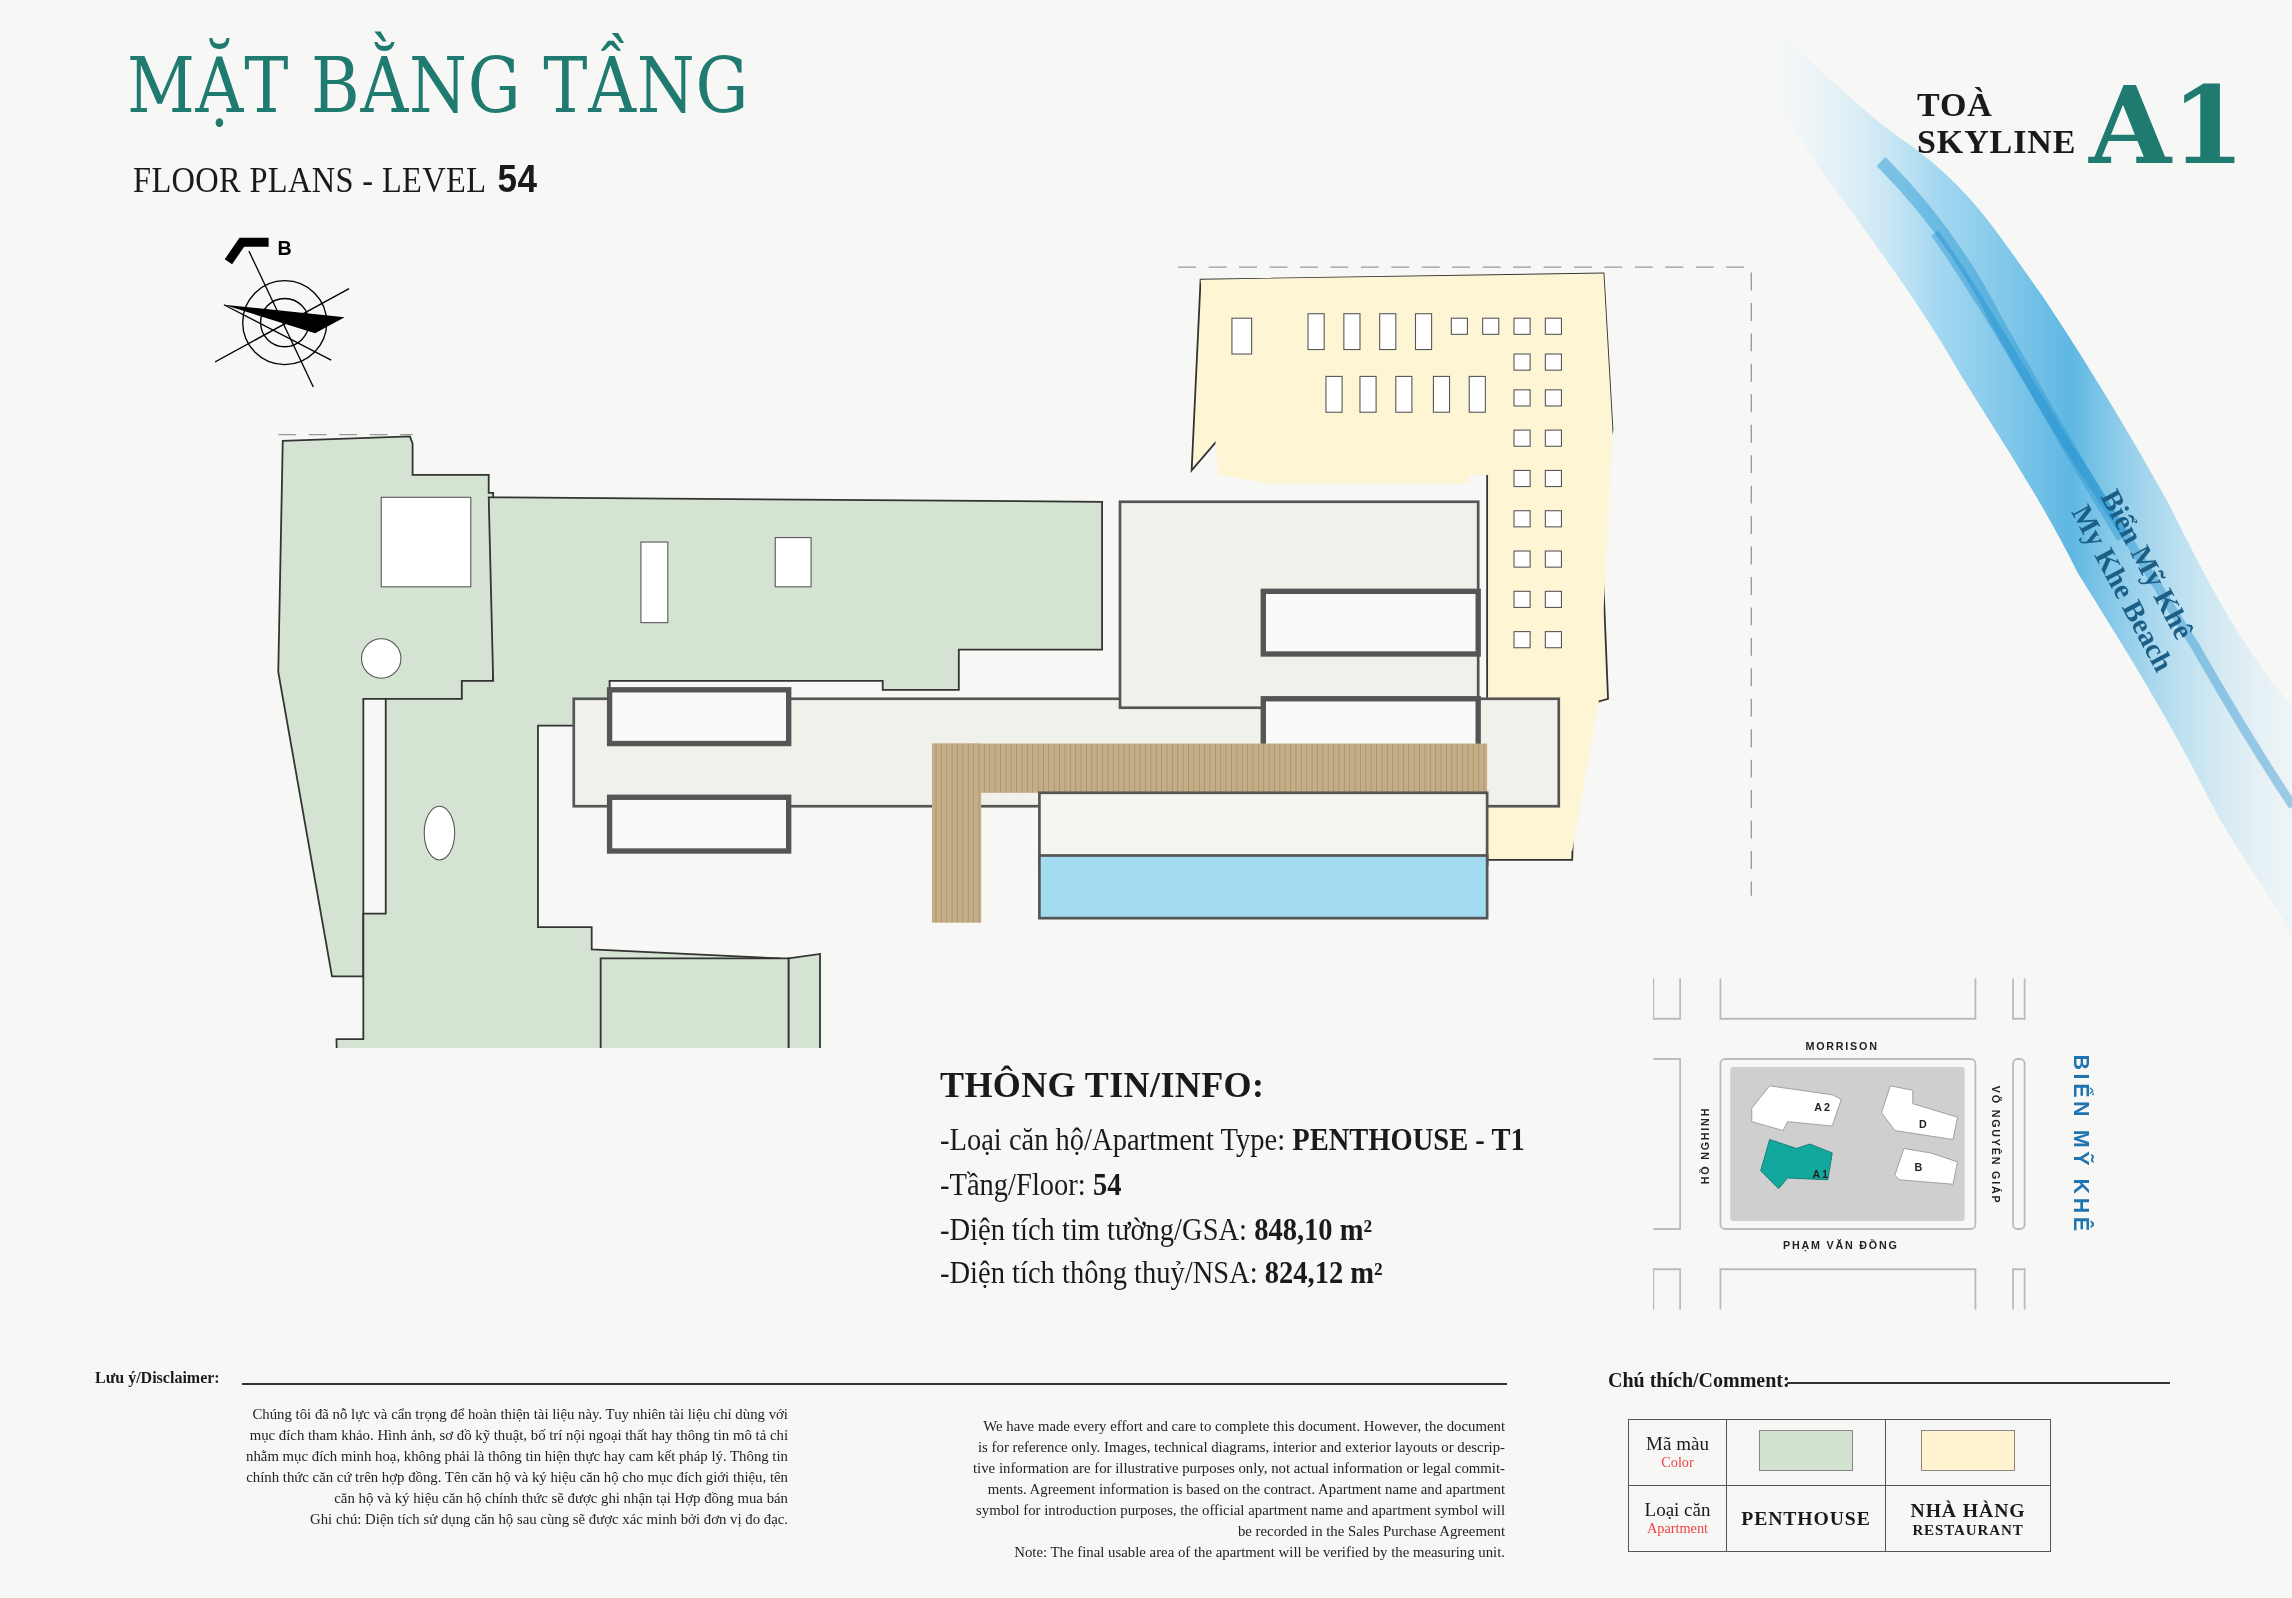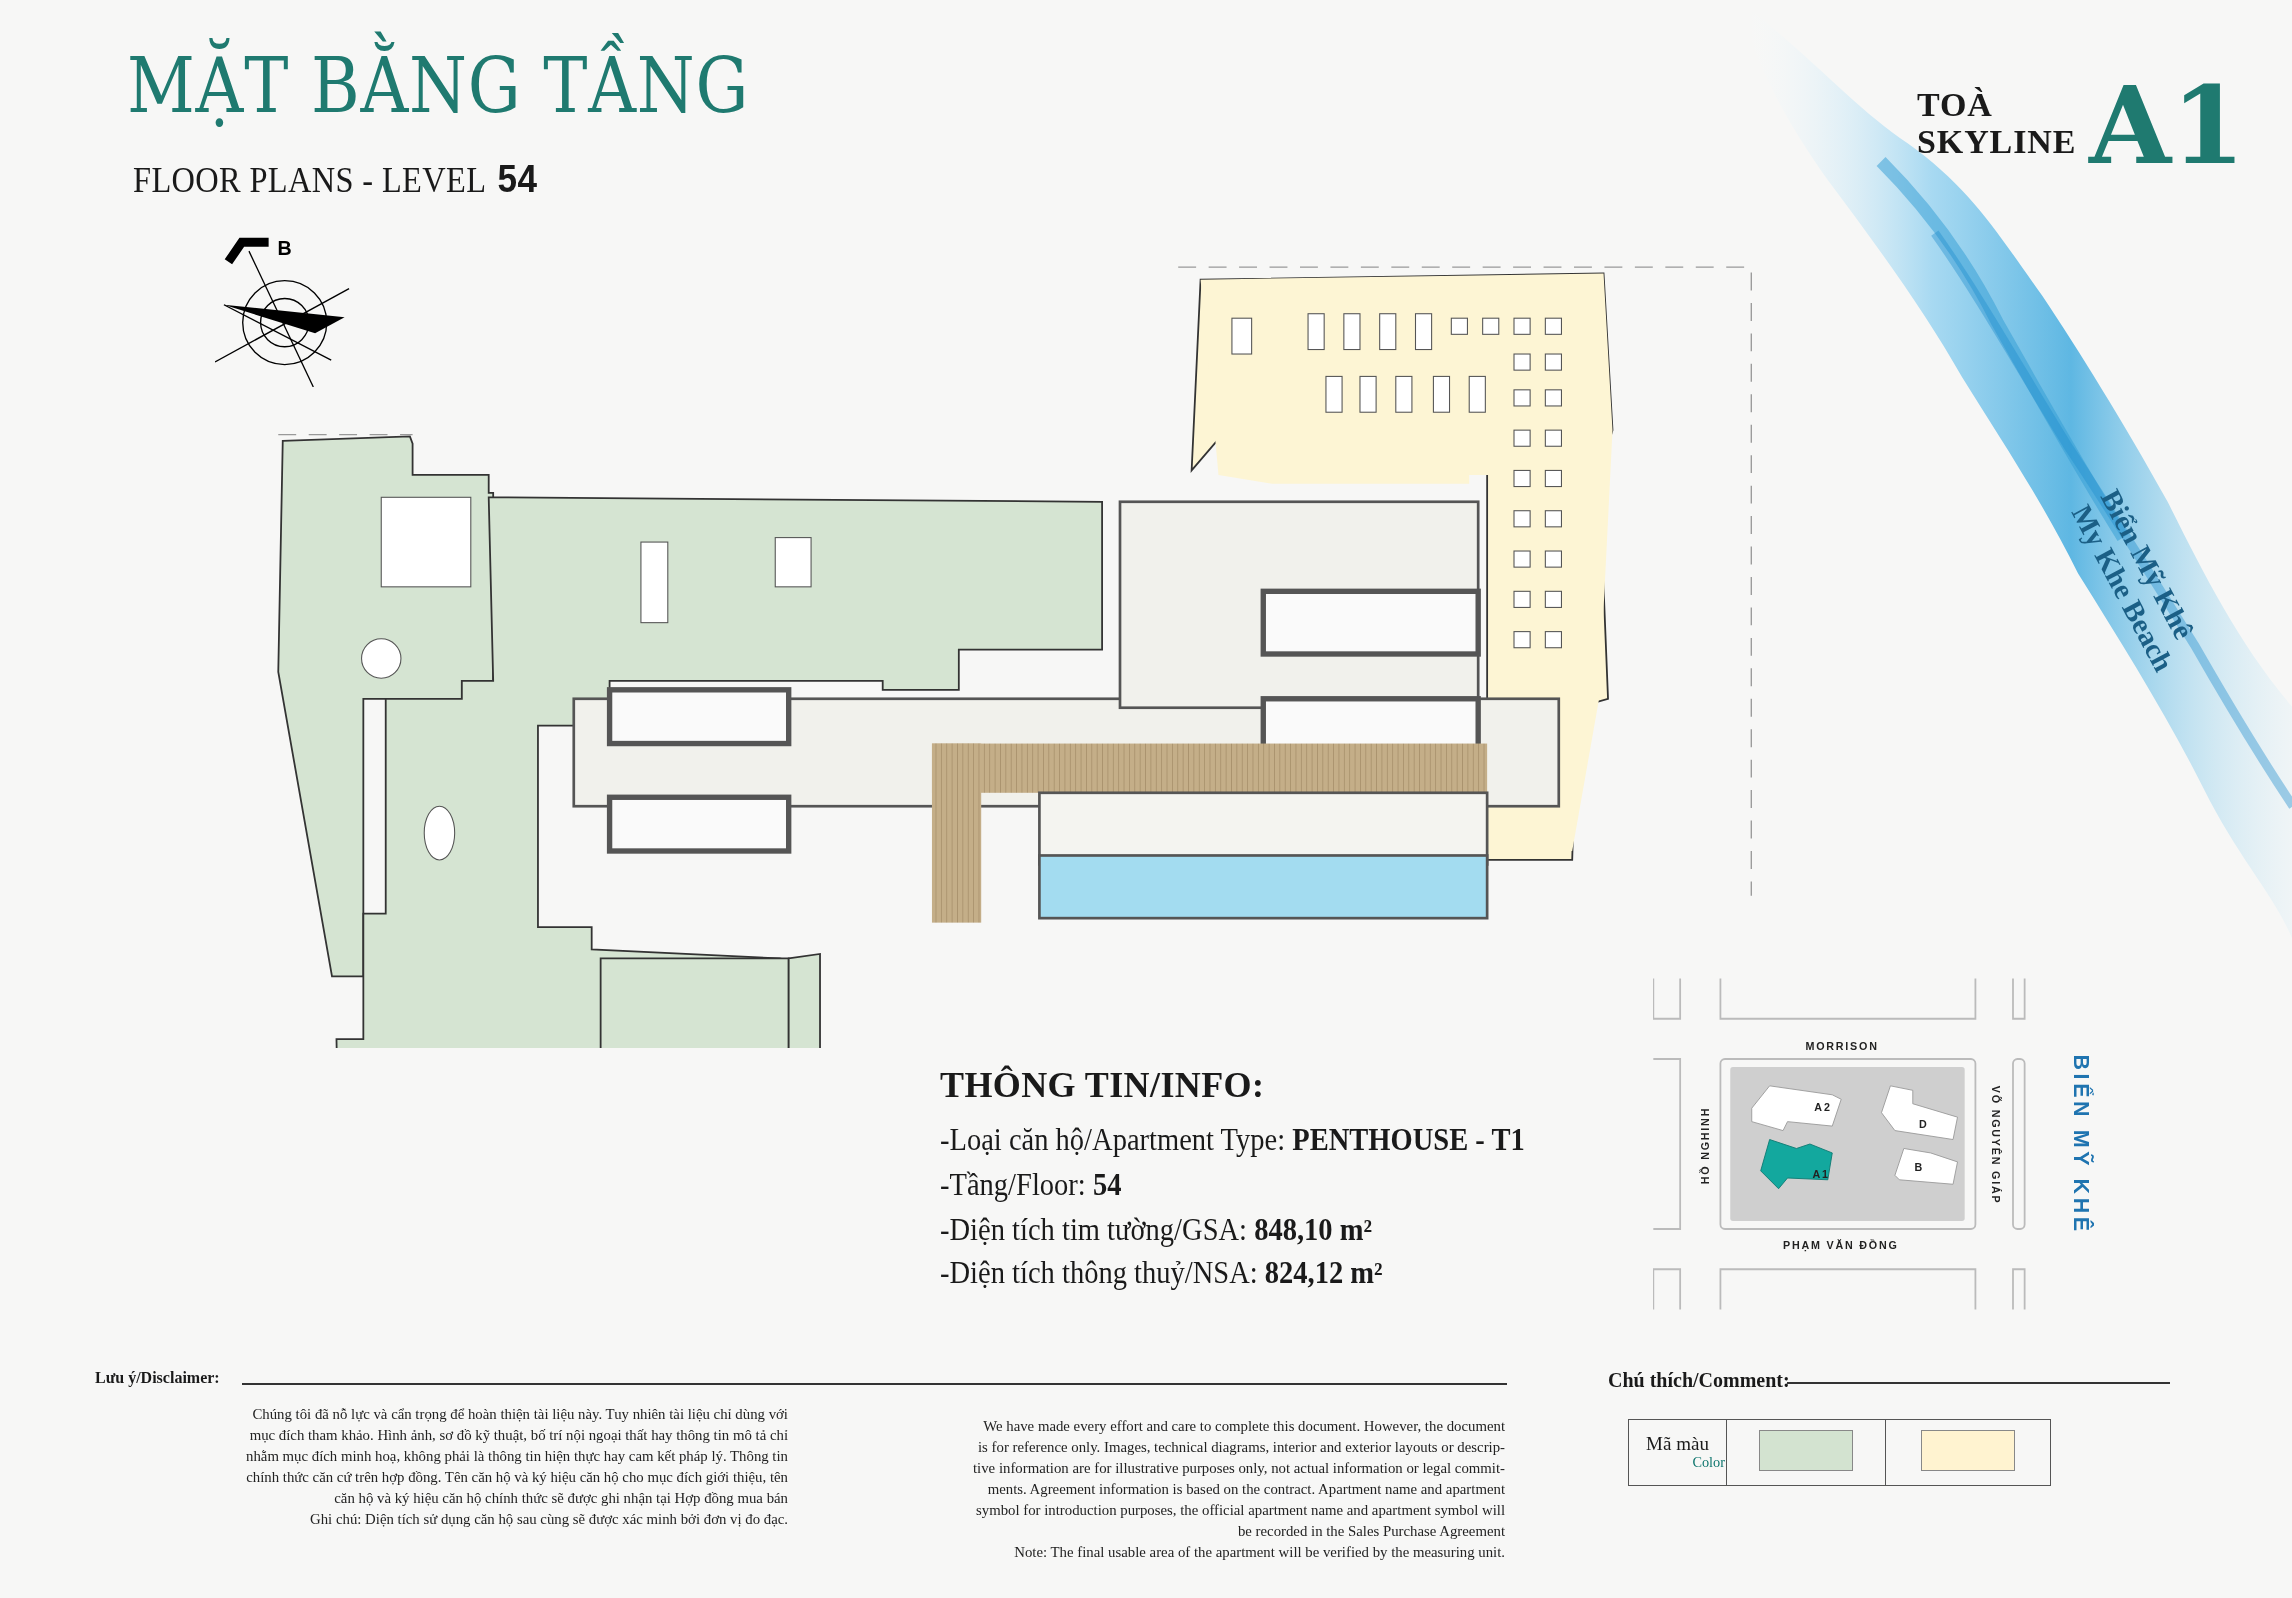--- a/index.html
+++ b/index.html
@@ -15,21 +15,21 @@
   .info-row { left:940px; font-size:31px; line-height:1; white-space:nowrap; transform:scaleX(0.92); transform-origin:left top; }
   .info-row b { font-weight:bold; }
   .disc-head { left:95px; top:1369px; font-size:16px; font-weight:bold; }
   .disc-line { left:242px; top:1383px; width:1265px; height:1.8px; background:#333; }
   .disc-text { font-size:14.8px; line-height:21px; color:#222;text-align:right; }
   .comment-head { left:1608px; top:1369px; font-size:20px; font-weight:bold; }
   .comment-line { left:1787px; top:1382px; width:383px; height:1.8px; background:#333; }
   table.legend { position:absolute; left:1628px; top:1419px; border-collapse:collapse; font-family:Liberation Serif, serif; }
   table.legend td { border:1.8px solid #555; text-align:center; vertical-align:middle; }
   .lg-hd { width:95px; height:63px; font-size:19px; line-height:1.1; }
-  .lg-hd small { font-size:14.3px; color:#0f766e; display:block;text-align:right; }
+  .lg-hd small { font-size:14.3px; color:#ef4444; display:block; }
   .lg-cell { width:156px; }
   .lg-cell2 { width:162px; }
   .swatch { display:inline-block; width:92px; height:39px; border:0.9px solid #888; }
   .lg-type { font-size:19.7px; font-weight:bold; letter-spacing:0.9px; }
   .lg-type small { display:block; font-size:15px; }
   .keymap { left:1653px; top:974px; }
   .keyname { font-family:"Liberation Sans", sans-serif; font-size:12px; font-weight:bold; letter-spacing:2px; fill:#222; }
 </style>
 </head>
 <body>
@@ -218,15 +218,20 @@
 
 <div class="abs comment-head">Chú thích/Comment:</div>
 <div class="abs comment-line"></div>
 <table class="legend">
   <tbody>
       <tr>
     <td class="lg-hd"><span>Mã màu</span><small>Color</small></td>
     <td class="lg-cell"><span class="swatch" style="background:#d3e3d0"></span></td>
     <td class="lg-cell2"><span class="swatch" style="background:#fff3d0"></span></td>
   </tr>
+  <tr>
+    <td class="lg-hd"><span>Loại căn</span><small>Apartment</small></td>
+    <td class="lg-type">PENTHOUSE</td>
+    <td class="lg-type"><span>NHÀ HÀNG</span><small>RESTAURANT</small></td>
+  </tr>
 </tbody>
   </table>
 
 
 </body></html>

